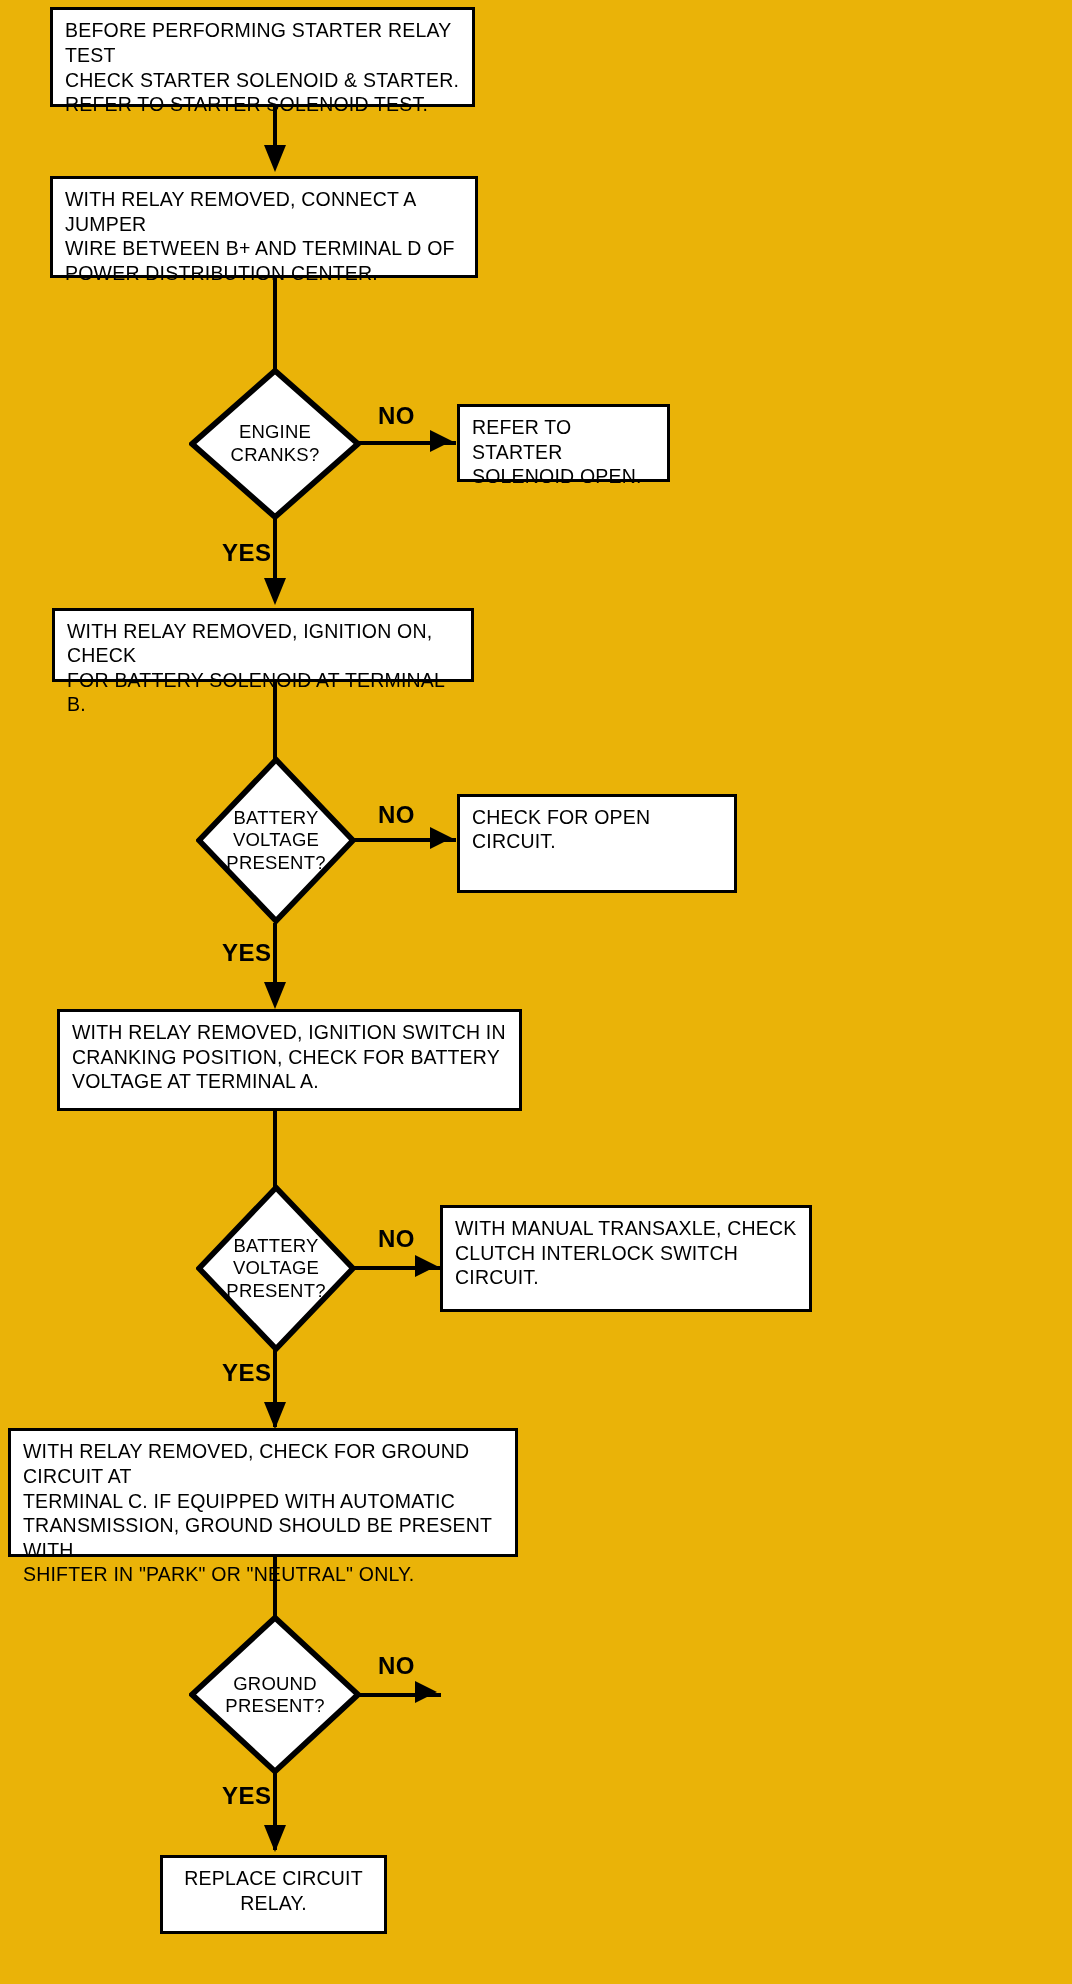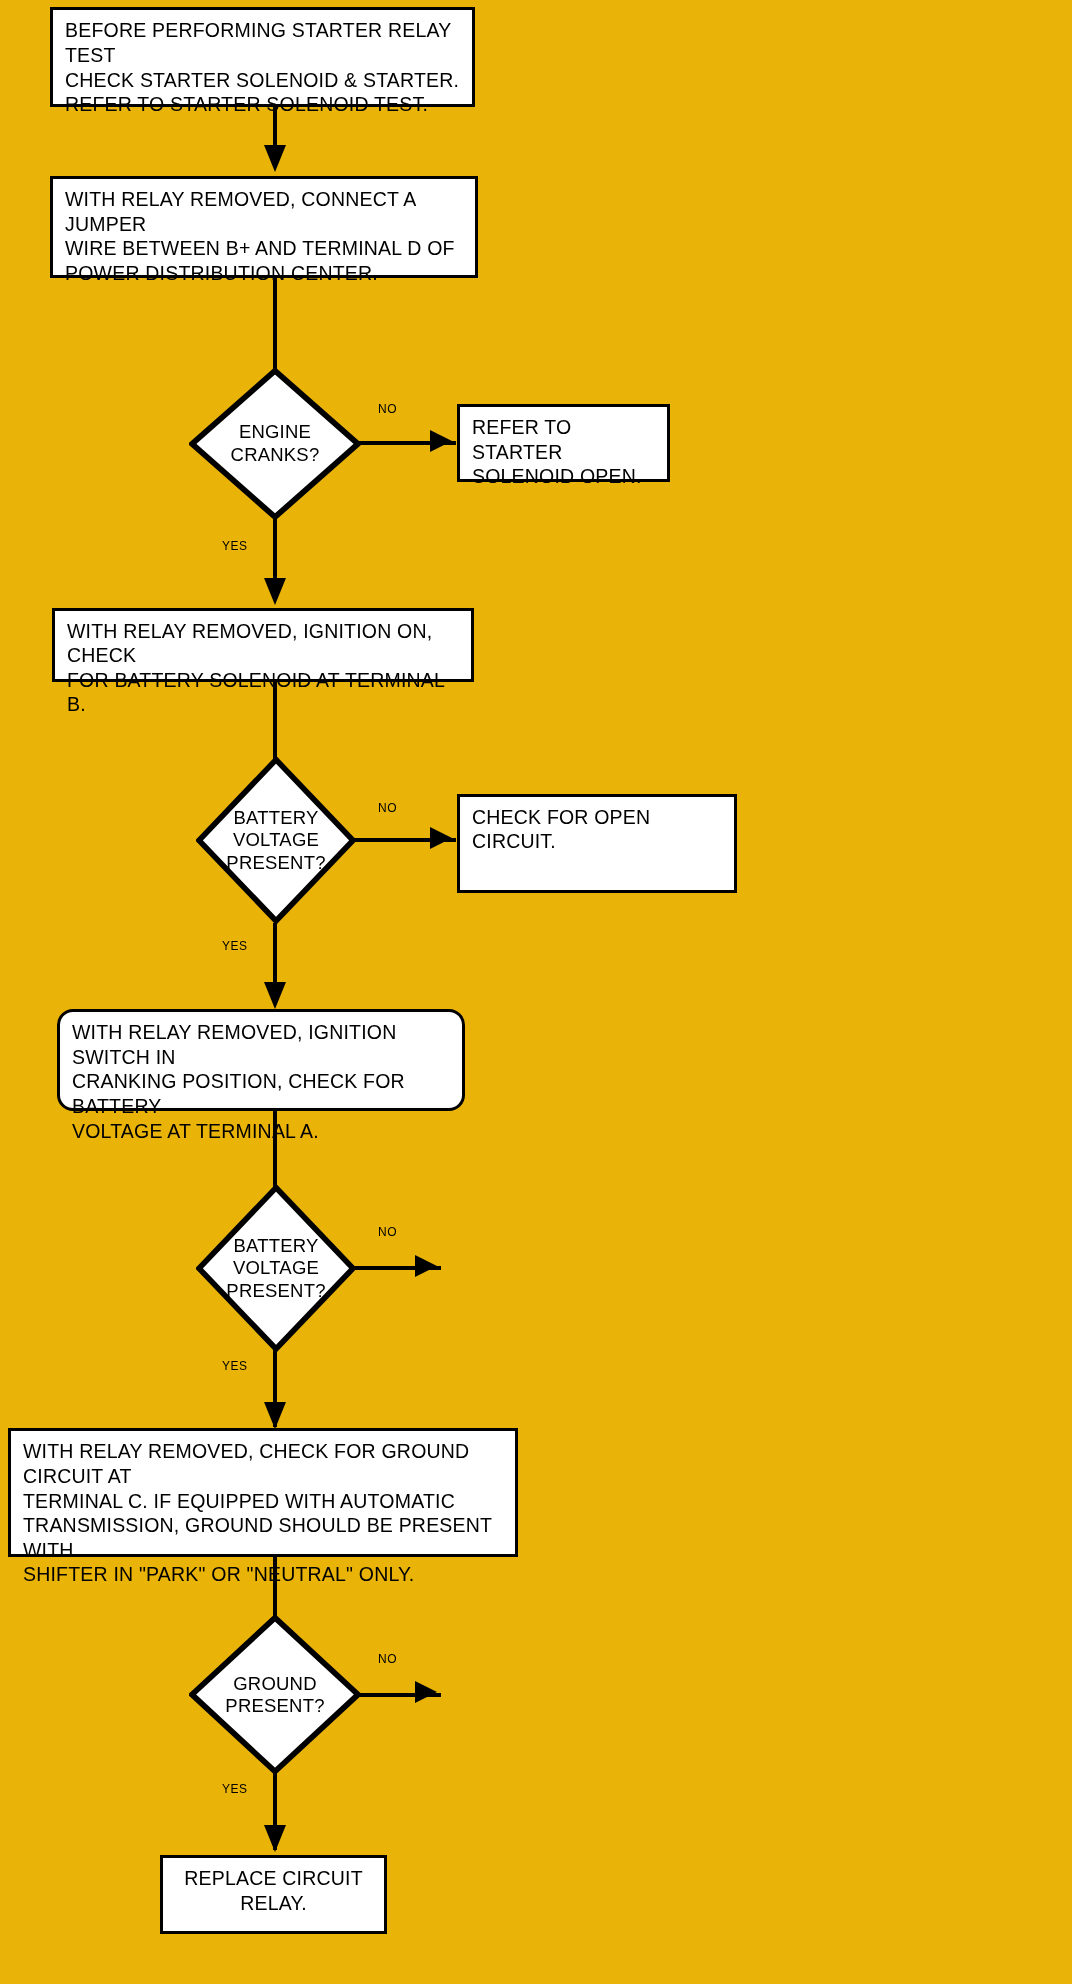--- a/index.html
+++ b/index.html
@@ -85,22 +85,22 @@
   }
   .arrow-right {
     position: absolute;
     width: 0; height: 0;
     border-top: 11px solid transparent;
     border-bottom: 11px solid transparent;
     border-left: 22px solid #000000;
   }
   .edge-label {
     position: absolute;
-    font-size: 12px;
-    font-weight: 400;
+    font-size: 24px;
+    font-weight: 700;
     letter-spacing: 0.5px;
     white-space: nowrap;
   }
 </style>
 </head>
 <body>
 
 <div id="chart-root">
 
   <div class="box" style="left: 50px; top: 7.44px; width: 425px; height: 99.2px;">BEFORE PERFORMING STARTER RELAY TEST
@@ -154,40 +154,42 @@
   <div class="hline" style="left: 353px; top: 838.24px; width: 103px;"></div>
   <div class="arrow-right" style="left: 430px; top: 827.08px;"></div>
   <div class="edge-label" style="left: 378px; top: 801.04px;">NO</div>
 
   <div class="box" style="left: 457px; top: 793.6px; width: 280px; height: 99.2px;">CHECK FOR OPEN CIRCUIT.</div>
 
   <div class="vline" style="left: 273px; top: 922.56px; height: 81.84px;"></div>
   <div class="arrow-down" style="left: 264px; top: 982.08px; border-top-width: 27.28px;"></div>
   <div class="edge-label" style="left: 222px; top: 938.68px;">YES</div>
 
-  <div class="box" style="left: 57px; top: 1009.36px; width: 408px; height: 101.68px; border-radius: 16px;">WITH RELAY REMOVED, IGNITION SWITCH IN
+  <div class="box" style="left: 57px; top: 1009.36px; width: 465px; height: 101.68px;">WITH RELAY REMOVED, IGNITION SWITCH IN
 CRANKING POSITION, CHECK FOR BATTERY
 VOLTAGE AT TERMINAL A.</div>
 
   <div class="vline" style="left: 273px; top: 1111.04px; height: 104.16px;"></div>
   <div class="arrow-down" style="left: 264px; top: 1202.8px; border-top-width: 27.28px;"></div>
 
   <div class="diamond" style="left: 196px; top: 1184.2px; width: 160px; height: 168.64px;">
     <svg class="dshape" viewBox="0 0 160 136" preserveAspectRatio="none">
       <polygon points="80,3 157,68 80,133 3,68" fill="#ffffff" stroke="#000000" stroke-width="5"></polygon>
     </svg>
     <div class="dlabel">BATTERY
 VOLTAGE
 PRESENT?</div>
   </div>
 
   <div class="hline" style="left: 353px; top: 1266.04px; width: 88px;"></div>
   <div class="arrow-right" style="left: 415px; top: 1254.88px;"></div>
   <div class="edge-label" style="left: 378px; top: 1225.12px;">NO</div>
 
+  <div class="box" style="left: 440px; top: 1205.28px; width: 372px; height: 106.64px;">WITH MANUAL TRANSAXLE, CHECK
+CLUTCH INTERLOCK SWITCH CIRCUIT.</div>
 
   <div class="vline" style="left: 273px; top: 1350.36px; height: 76.88px;"></div>
   <div class="arrow-down" style="left: 264px; top: 1402.44px; border-top-width: 27.28px;"></div>
   <div class="edge-label" style="left: 222px; top: 1359.04px;">YES</div>
 
   <div class="box" style="left: 8px; top: 1428.48px; width: 510px; height: 128.96px;">WITH RELAY REMOVED, CHECK FOR GROUND CIRCUIT AT
 TERMINAL C. IF EQUIPPED WITH AUTOMATIC
 TRANSMISSION, GROUND SHOULD BE PRESENT WITH
 SHIFTER IN "PARK" OR "NEUTRAL" ONLY.</div>
 

